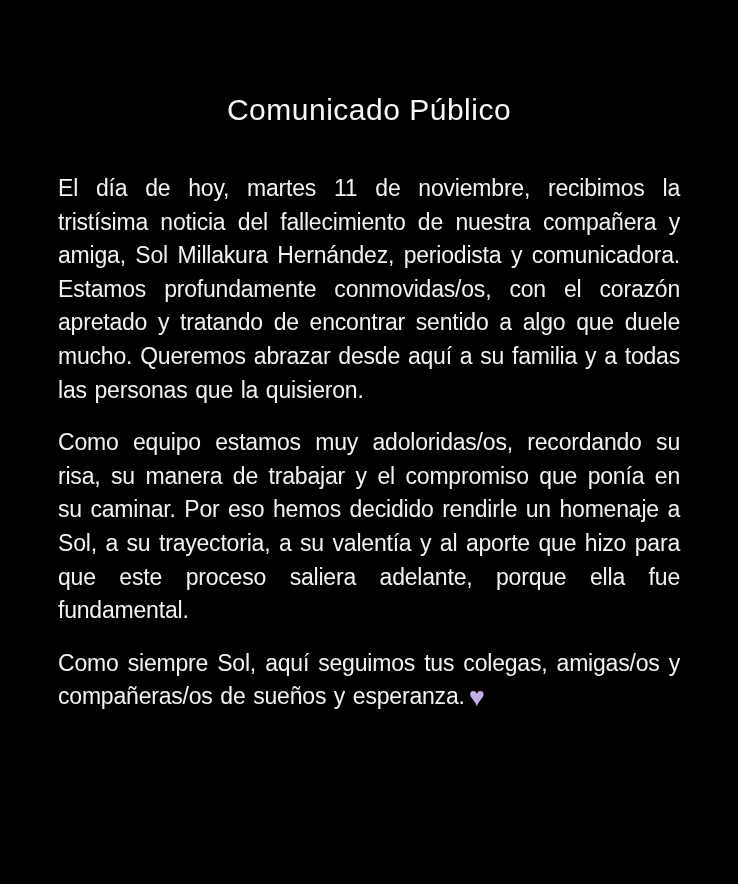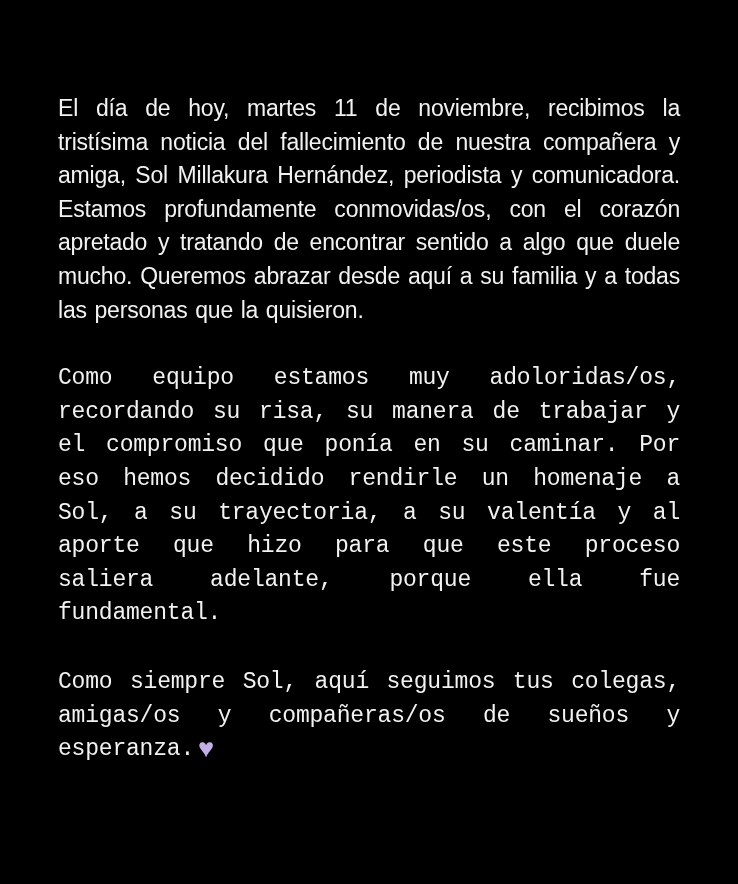--- a/index.html
+++ b/index.html
@@ -32,35 +32,35 @@
   .body-par {
     margin: 0;
     text-align: justify;
     font-size: 23px;
     line-height: 33.6px;
     letter-spacing: -0.2px;
     word-spacing: 1.5px;
     color: #f2f2f2;
   }
   .body-par + .body-par {
-    margin-top: 35px;
-    font-family: Liberation Mono, monospace;
+    margin-top: 19px;
   }
   .heart {
     color: #c3aee6;
     font-size: 27px;
     line-height: 1;
     vertical-align: -2px;
     padding-left: 4px;
     letter-spacing: 0;
   }
 </style>
 </head>
 <body>
 
 <div class="page">
+  <h1 class="page-title">Comunicado Público</h1>
 
   <p class="body-par">El día de hoy, martes 11 de noviembre, recibimos la tristísima noticia del fallecimiento de nuestra compañera  y amiga, Sol Millakura Hernández, periodista y comunicadora. Estamos profundamente conmovidas/os, con el corazón apretado y tratando de encontrar sentido a algo que duele mucho. Queremos abrazar desde aquí a su familia y a todas las personas que la quisieron.</p>
 
   <p class="body-par">Como equipo estamos muy adoloridas/os, recordando su risa, su manera de trabajar y el compromiso que ponía en su caminar. Por eso hemos decidido rendirle un homenaje a Sol, a su trayectoria, a su valentía y al aporte que hizo para que este proceso saliera adelante, porque ella fue fundamental.</p>
 
   <p class="body-par"><span>Como siempre Sol, aquí seguimos tus colegas, amigas/os y compañeras/os de sueños y esperanza.</span><span class="heart">♥</span></p>
 </div>
 
 </body></html>

